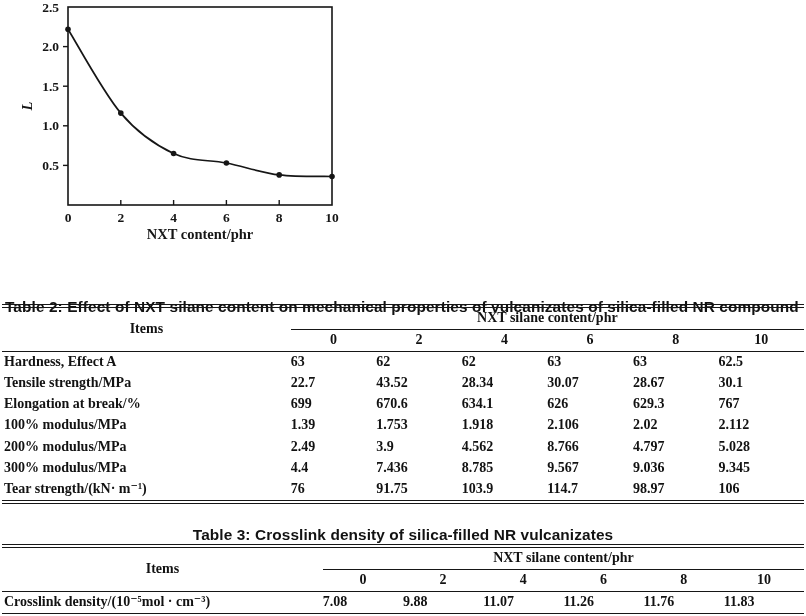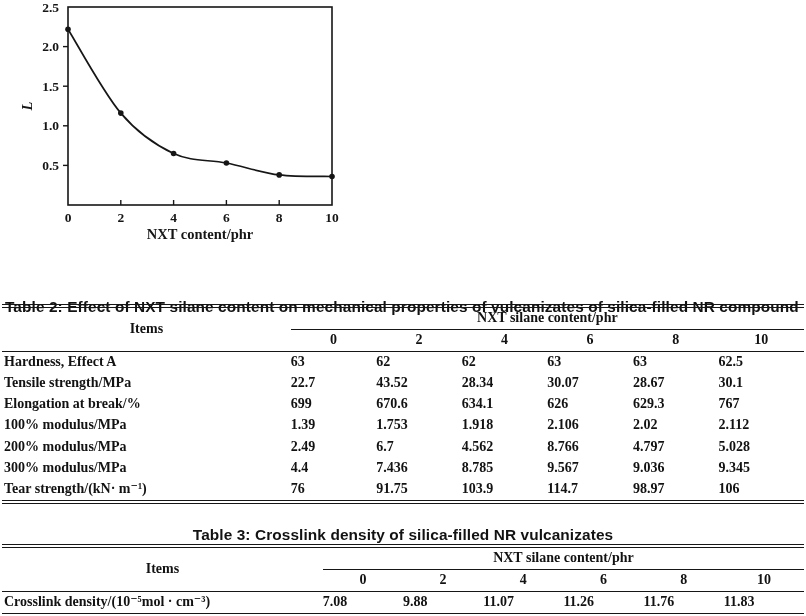--- a/index.html
+++ b/index.html
@@ -149,21 +149,21 @@
           <td class="num">1.39</td>
           <td class="num">1.753</td>
           <td class="num">1.918</td>
           <td class="num">2.106</td>
           <td class="num">2.02</td>
           <td class="num">2.112</td>
         </tr>
         <tr>
           <td class="label">200% modulus/MPa</td>
           <td class="num">2.49</td>
-          <td class="num">6.7</td>
+          <td class="num">3.9</td>
           <td class="num">4.562</td>
           <td class="num">8.766</td>
           <td class="num">4.797</td>
           <td class="num">5.028</td>
         </tr>
         <tr>
           <td class="label">300% modulus/MPa</td>
           <td class="num">4.4</td>
           <td class="num">7.436</td>
           <td class="num">8.785</td>

